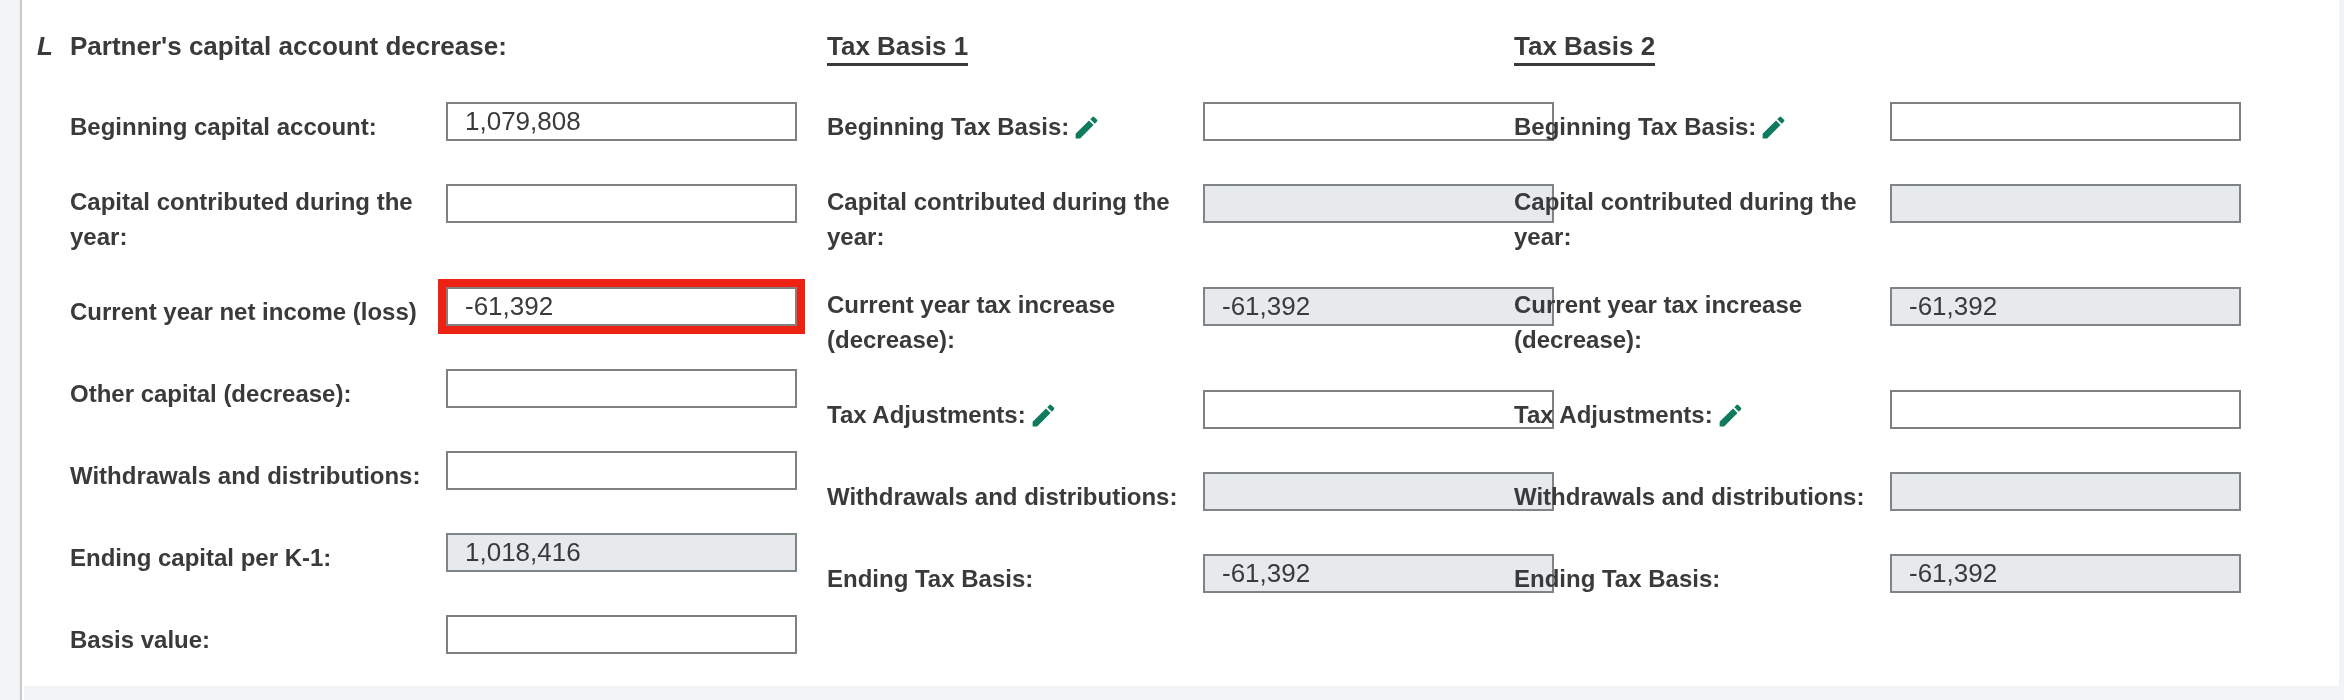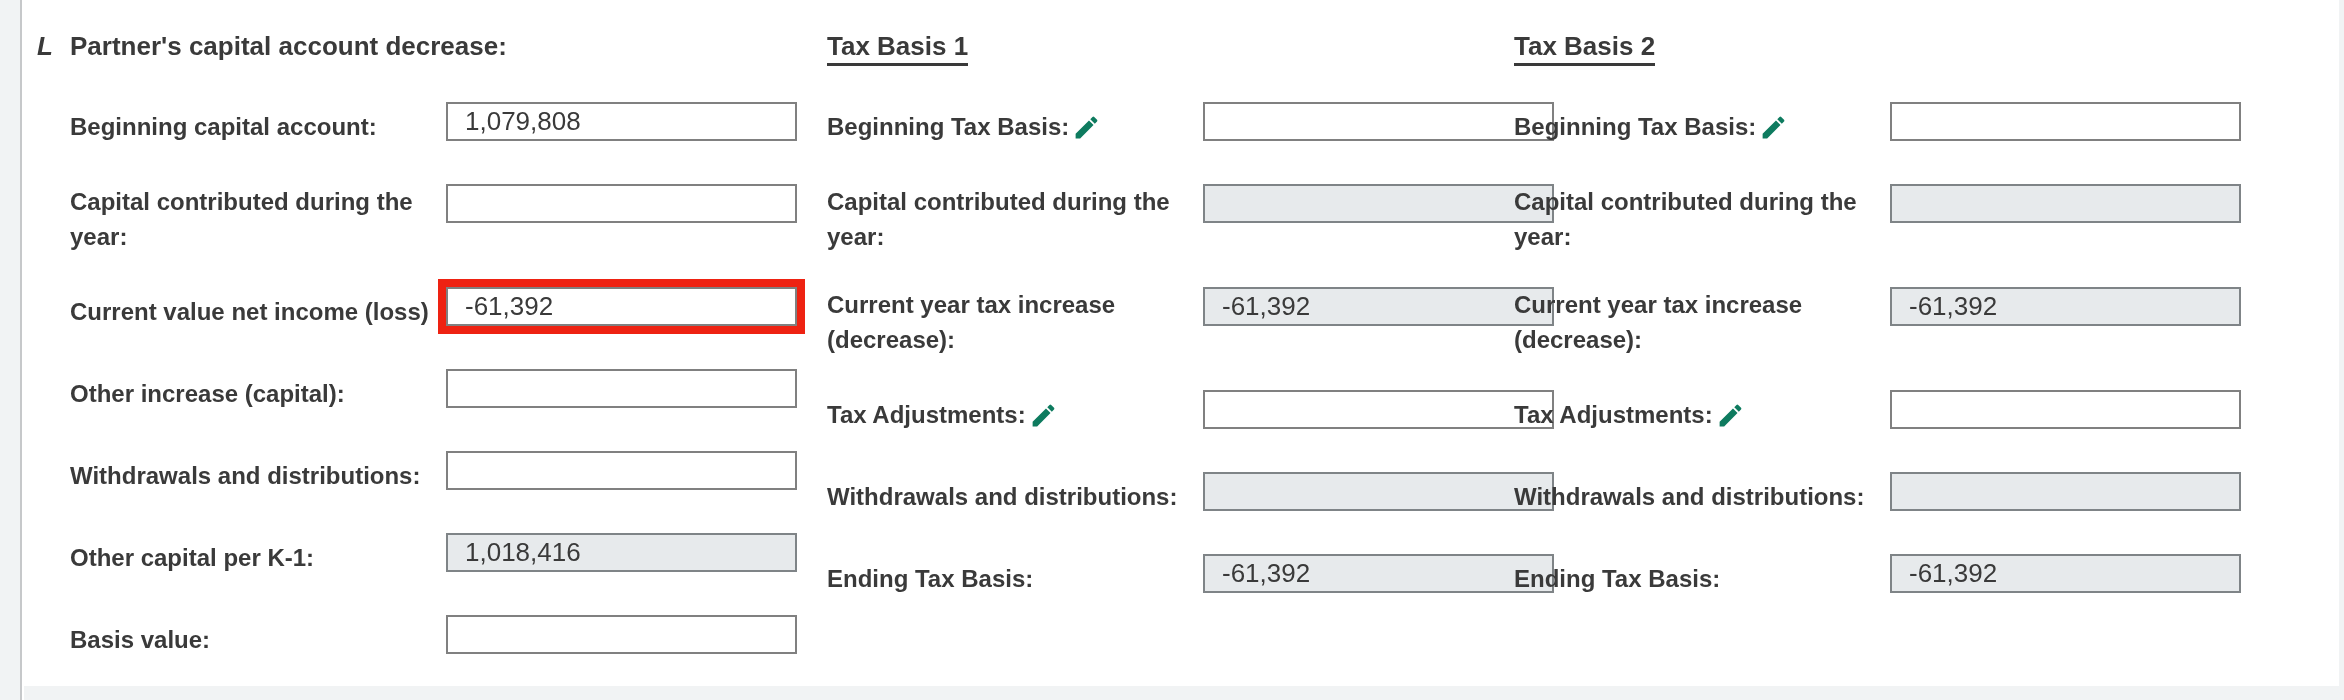--- a/index.html
+++ b/index.html
@@ -54,44 +54,44 @@
 
     <div class="row">
       <div class="row-label">
           <span>Capital contributed during the year:</span>
         </div>
       <input class="inp" type="text" value="" style="">
     </div>
 
     <div class="row">
       <div class="row-label">
-          <span>Current value net income (loss)</span>
+          <span>Current year net income (loss)</span>
         </div>
       <div class="hl">
         <input class="inp" type="text" value="-61,392" style="">
       </div>
     </div>
 
     <div class="row">
       <div class="row-label">
-          <span>Other increase (capital):</span>
+          <span>Other capital (decrease):</span>
         </div>
       <input class="inp" type="text" value="" style="">
     </div>
 
     <div class="row">
       <div class="row-label">
           <span>Withdrawals and distributions:</span>
         </div>
       <input class="inp" type="text" value="" style="">
     </div>
 
     <div class="row">
       <div class="row-label">
-          <span>Other capital per K-1:</span>
+          <span>Ending capital per K-1:</span>
         </div>
       <input class="inp dis" type="text" readonly="" tabindex="-1" value="1,018,416" style="">
     </div>
 
     <div class="row">
       <div class="row-label">
           <span>Basis value:</span>
         </div>
       <input class="inp" type="text" value="" style="">
     </div>

